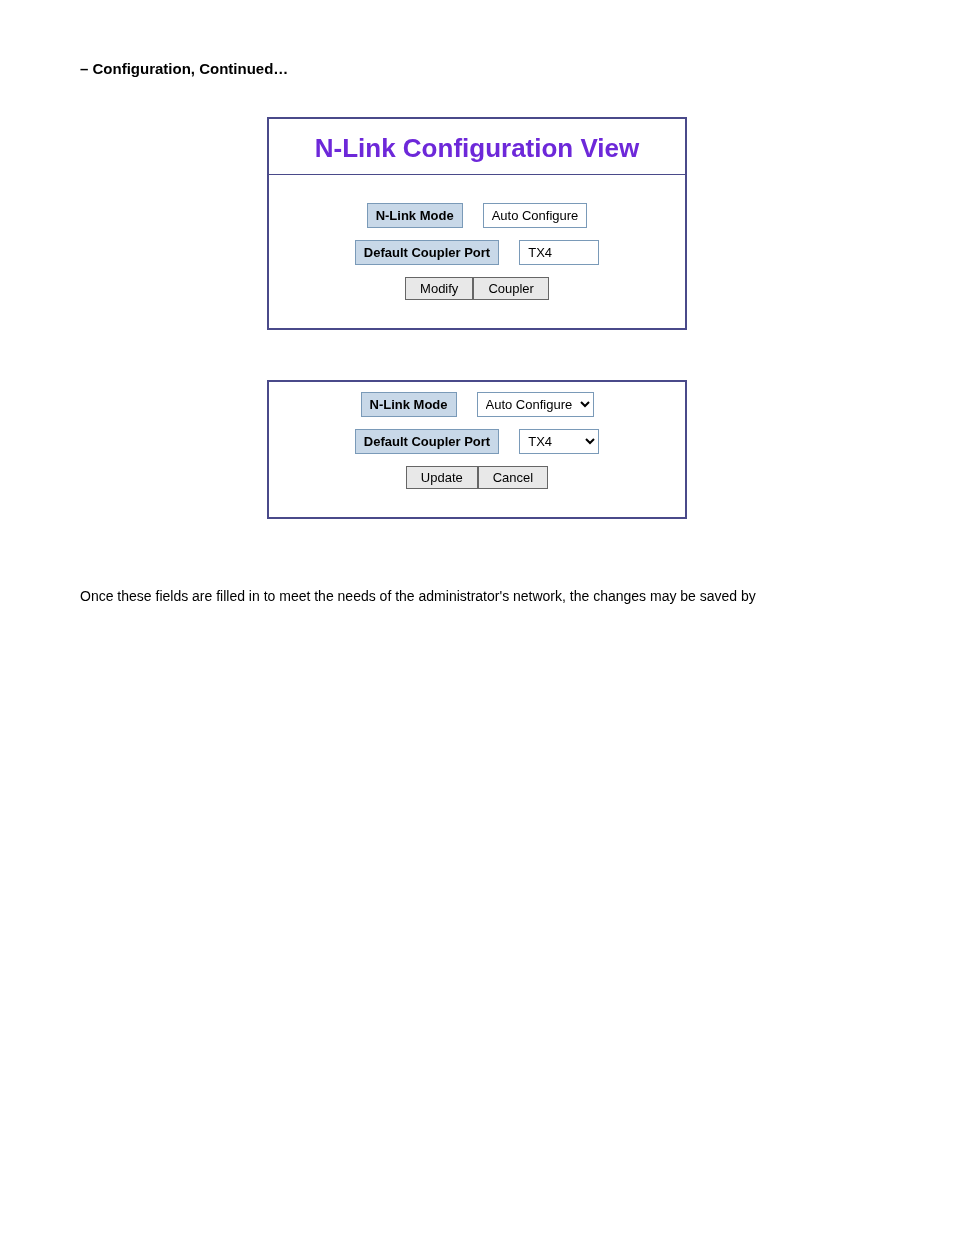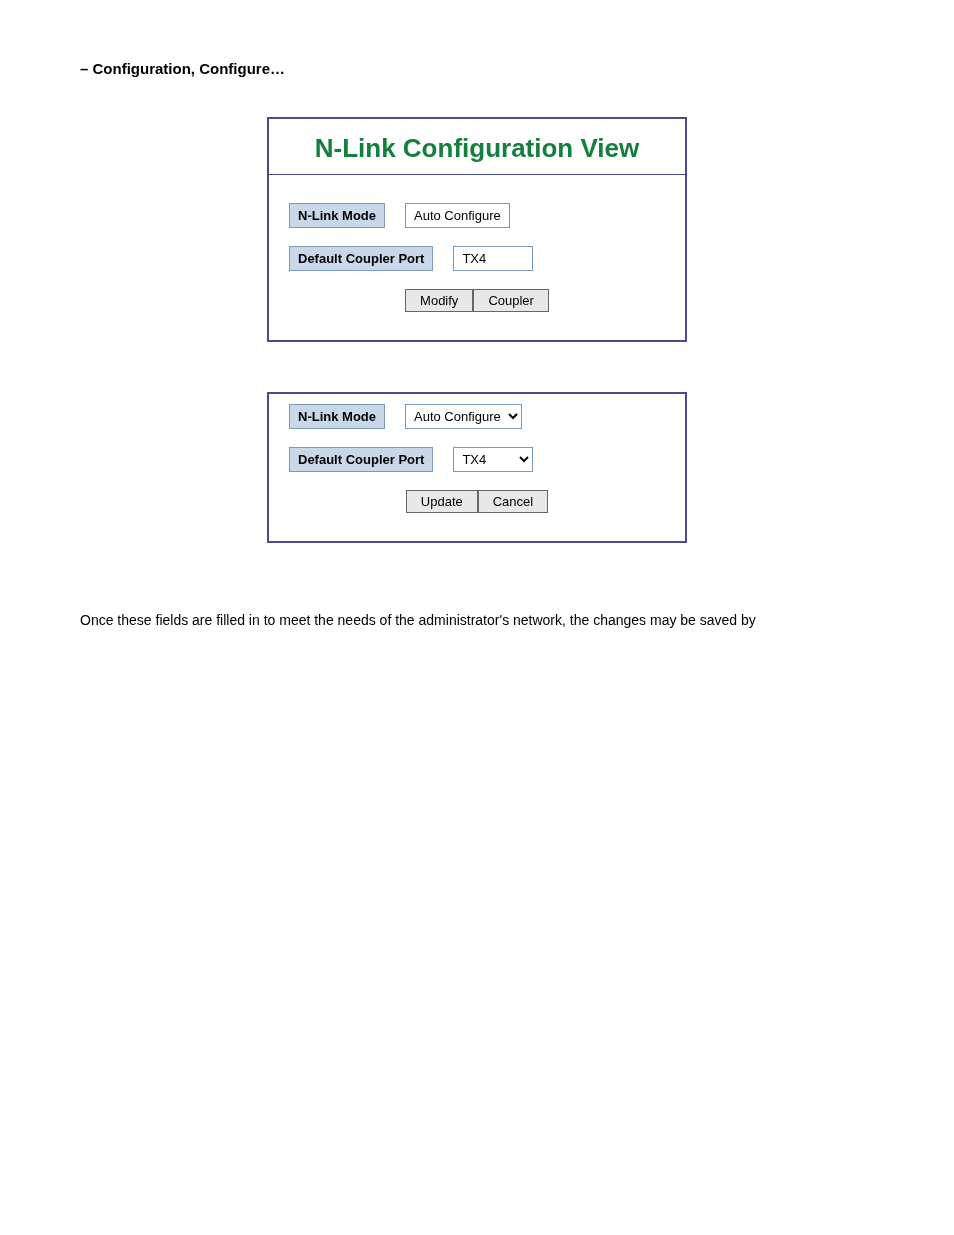--- a/index.html
+++ b/index.html
@@ -29,35 +29,36 @@
       border: 2px solid #4a4a8a;
       width: 420px;
       margin: 0 auto 50px auto;
       padding: 0;
       background: #fff;
     }
 
     .config-panel-title {
       font-size: 26px;
       font-weight: bold;
-      color: #15803d;
+      color: #6d28d9;
       text-align: center;
       padding: 14px 10px 10px 10px;
       border-bottom: 1px solid #4a4a8a;
       margin-bottom: 18px;
     }
 
     .config-panel-body {
       padding: 10px 20px 20px 20px;
     }
 
     .field-row {
       display: flex;
       align-items: center;
-      margin-bottom: 18px;
+      margin-bottom: 12px;
+      justify-content: center;
       gap: 20px;
     }
 
     .field-label {
       background: #c8d8e8;
       border: 1px solid #7a9ab8;
       padding: 4px 8px;
       font-size: 13px;
       font-weight: bold;
       color: #000;
@@ -100,21 +101,21 @@
     .bottom-text {
       font-size: 14px;
       color: #000;
       margin-top: 66px;
       line-height: 1.6;
     }
   </style>
 </head>
 <body>
 
-<div class="page-subtitle">– Configuration, Configure…</div>
+<div class="page-subtitle">– Configuration, Continued…</div>
 
 <div class="config-panel">
   <div class="config-panel-title">N-Link Configuration View</div>
   <div class="config-panel-body">
 
     <div class="field-row">
       <span class="field-label">N-Link Mode</span>
       <span class="field-value">Auto Configure</span>
     </div>
 

